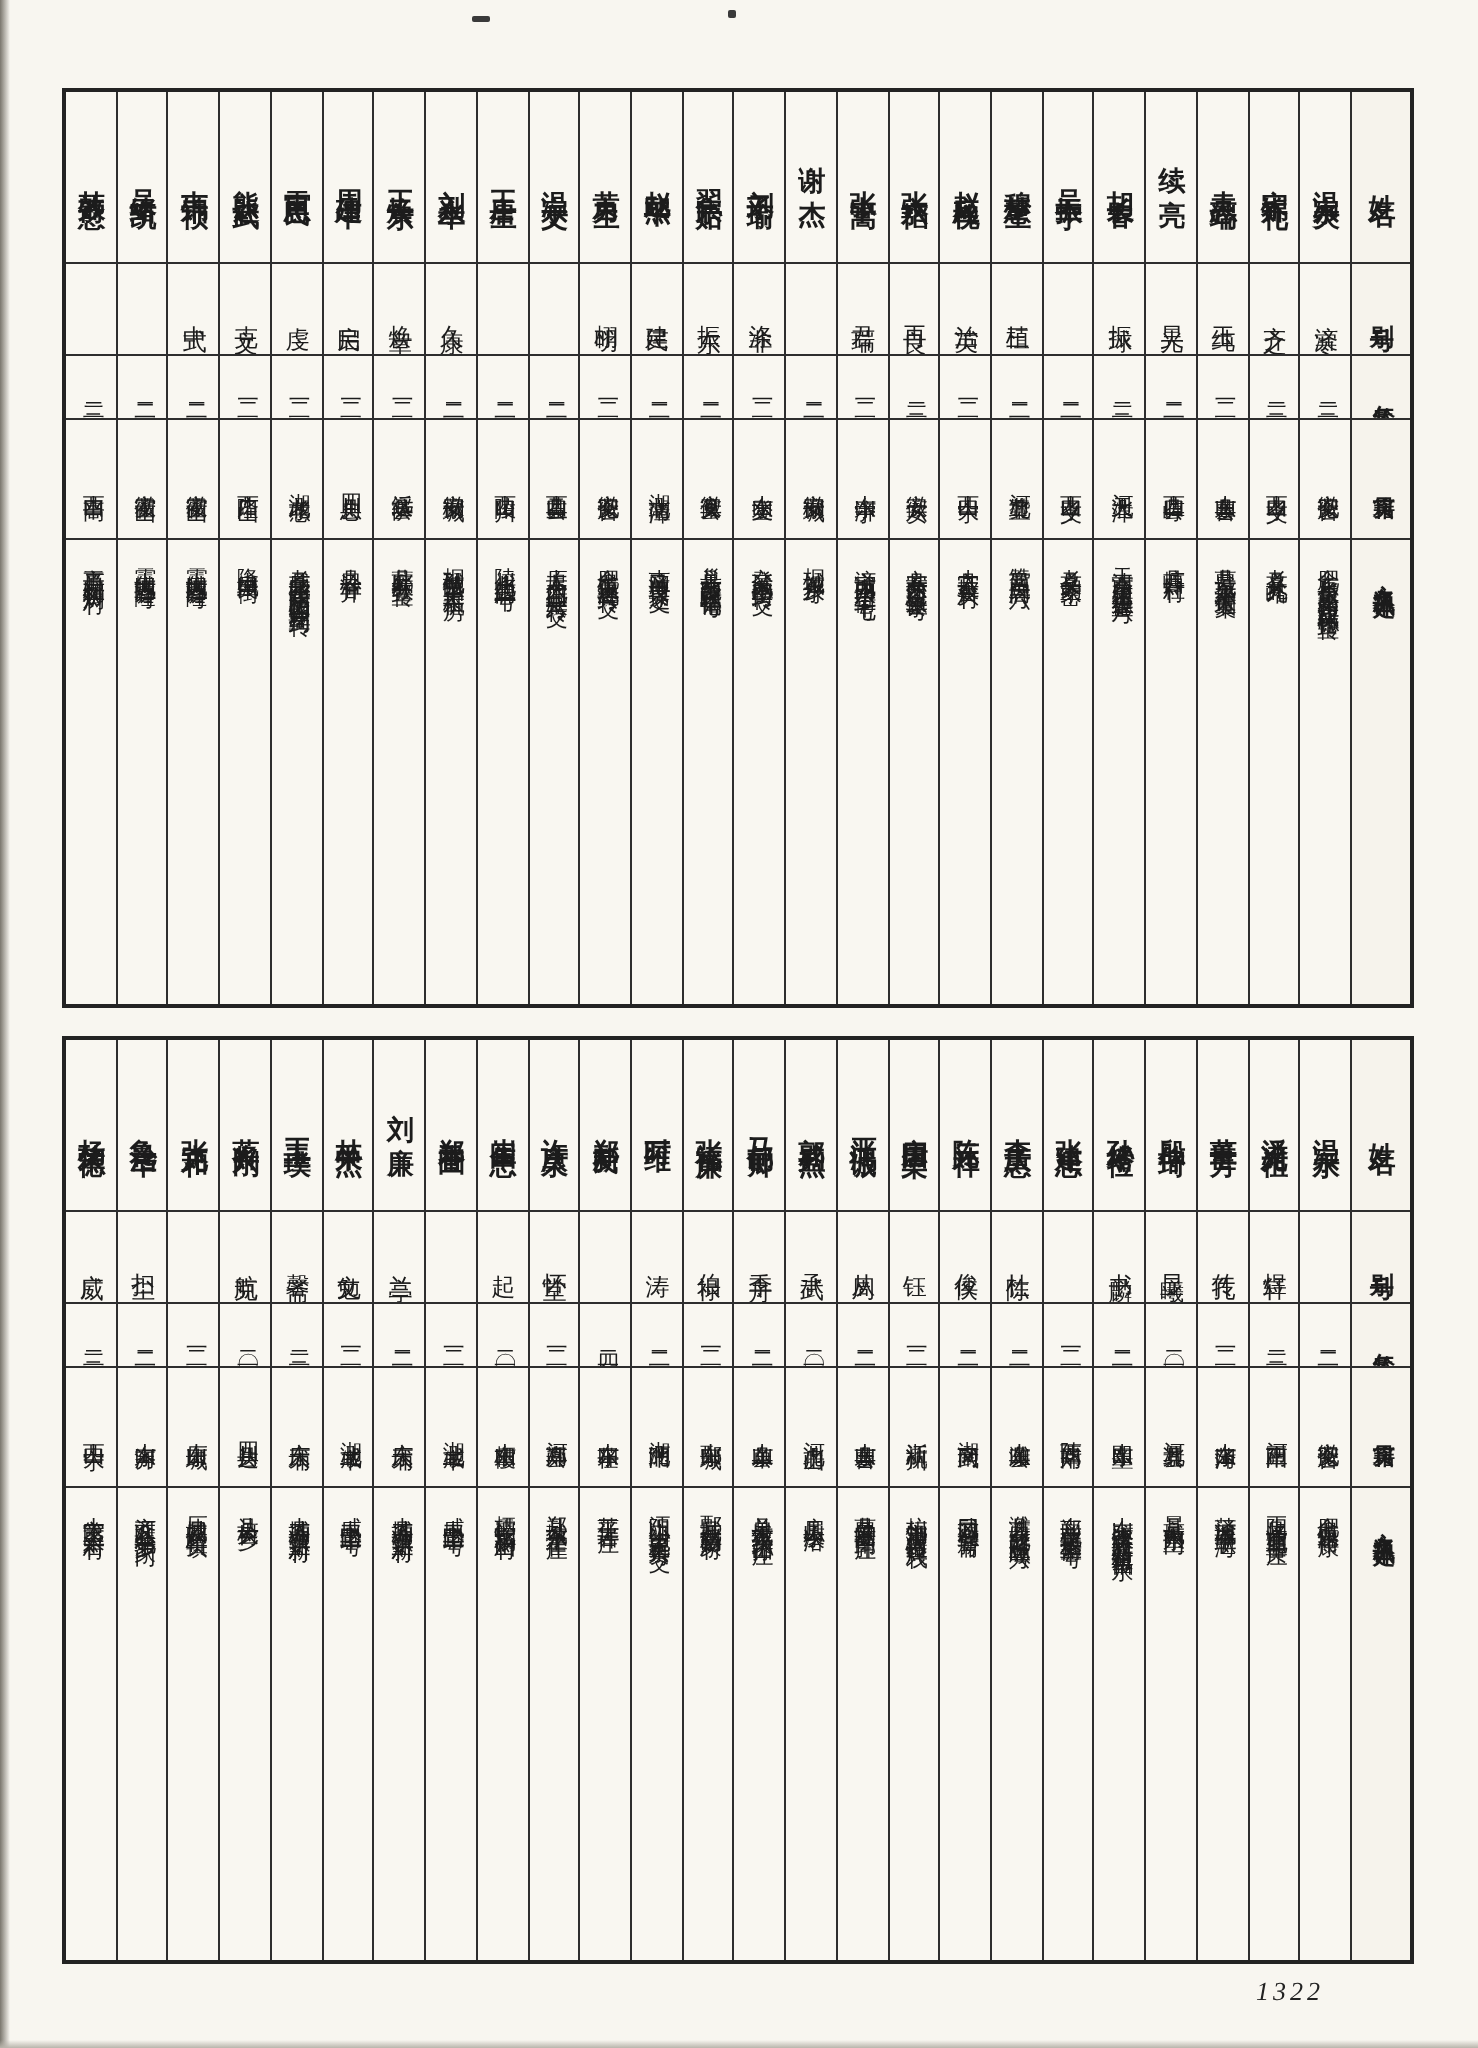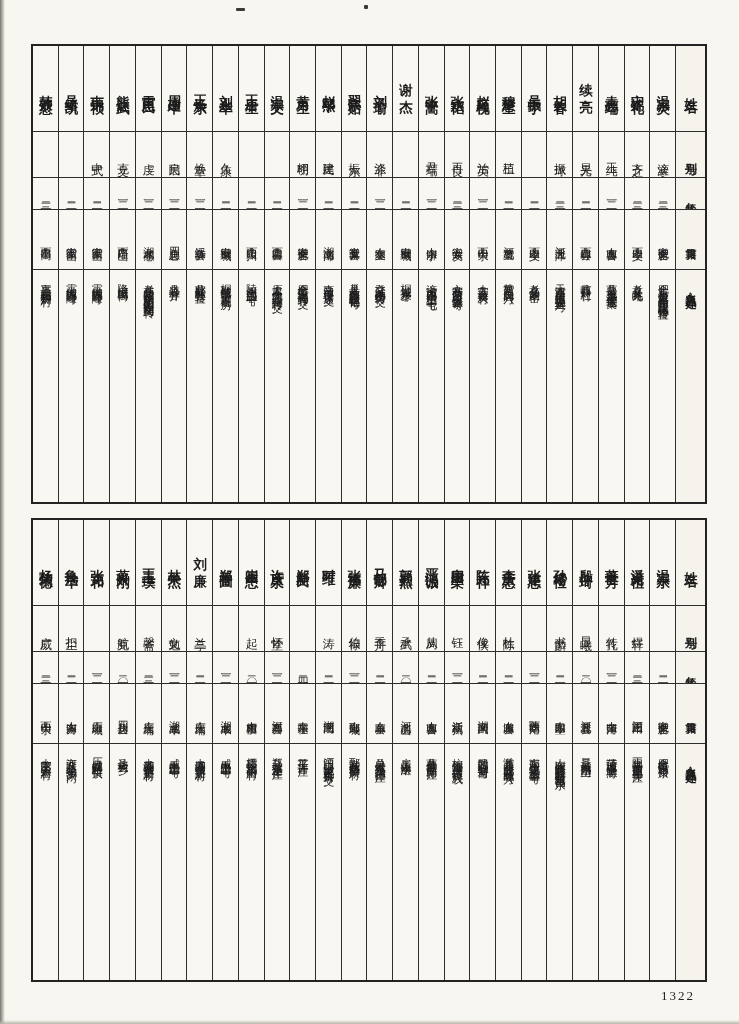--- a/index.html
+++ b/index.html
@@ -77,23 +77,24 @@
   .addr-cell .vtext{font-size:11px;letter-spacing:1.5px;line-height:13px;}
 
   
   .h-name{font-size:13px;font-weight:700;letter-spacing:28px;}
   .h-alias{font-size:13px;font-weight:700;letter-spacing:10px;}
   .h-age{font-size:12px;font-weight:700;letter-spacing:3px;}
   .h-origin{font-size:13px;font-weight:700;letter-spacing:16px;}
   .h-addr{font-size:13px;font-weight:700;letter-spacing:28px;padding-top:8px;}
 
   .page-number{
-    position:absolute;right:44px;bottom:20px;
+    position:absolute;right:77px;bottom:20px;
     font-size:13px;letter-spacing:2px;color:#222;
     font-family:"Liberation Serif","DejaVu Serif",serif;
+    font-style:italic;
   }
 </style>
 </head>
 <body>
 
 <div class="page">
 
   <div class="edge-left"></div>
   <div class="edge-bottom"></div>
   <div class="fold-mark m1"></div>

